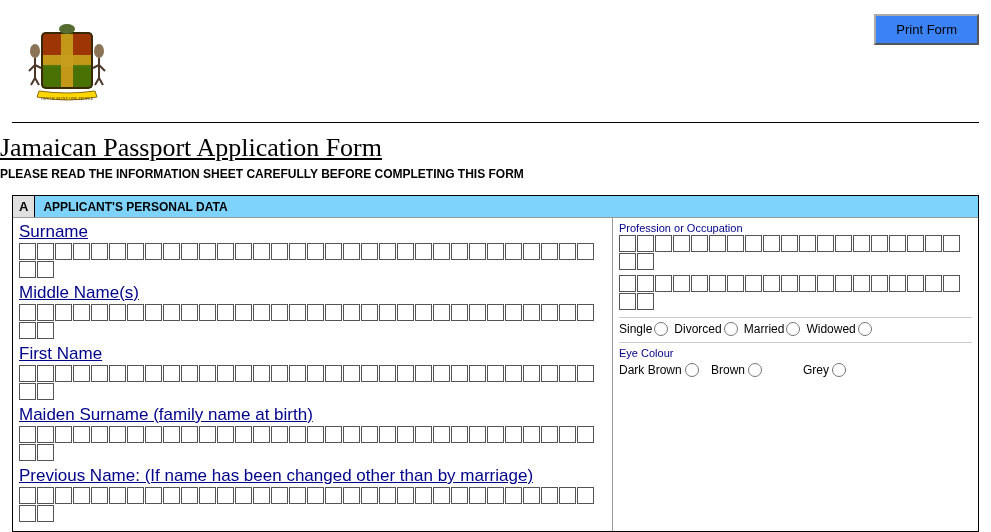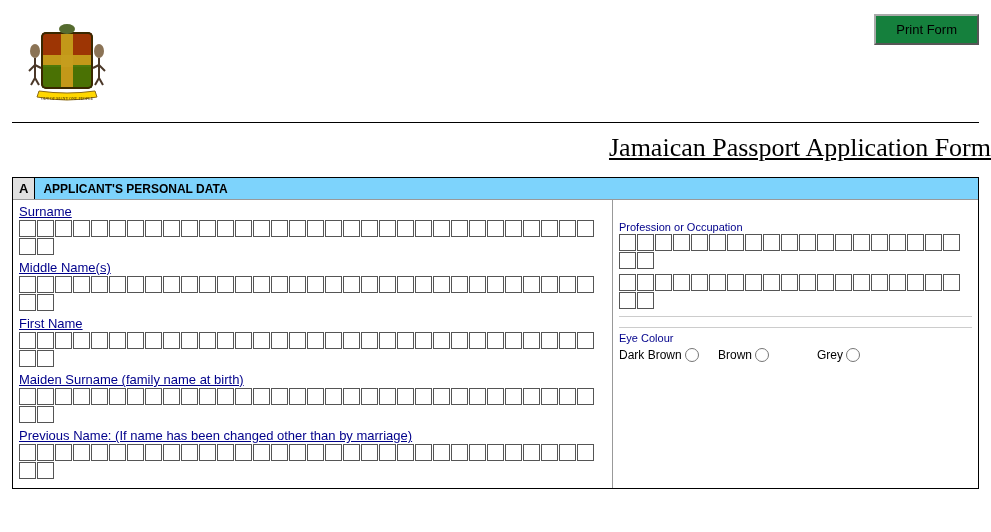--- a/index.html
+++ b/index.html
@@ -29,38 +29,38 @@
     .coat-of-arms {
       width: 100px;
       height: 100px;
     }
     .print-btn-area {
       display: flex;
       align-items: flex-start;
       padding-top: 6px;
     }
     .print-btn {
-      background: #15803d;
+      background: #3b82f6;
       border: 2px outset #aaa;
       padding: 6px 20px;
       font-size: 13px;
       font-family: Arial, sans-serif;
       cursor: pointer;
       color: #000;
     }
 
     .header-divider {
       border: none;
       border-top: 1px solid #000;
       margin: 0 12px;
     }
 
     
     .title-section {
-      text-align: right;
+      text-align: left;
       padding: 10px 0 6px 0;
     }
     .main-title {
       font-size: 26px;
       font-family: Times New Roman, serif;
       text-decoration: underline;
       font-weight: normal;
     }
     .subtitle {
       font-size: 12px;
@@ -104,27 +104,27 @@
       display: flex;
       width: 100%;
     }
     .form-left {
       flex: 0 0 600px;
       border-right: 1px solid #999;
       padding: 4px 6px;
     }
     .form-right {
       flex: 1;
-      padding: 21px 6px;
+      padding: 4px 6px;
     }
 
     
     .field-label {
       color: #00008b;
-      font-size: 13px;
+      font-size: 17px;
       font-family: Arial, sans-serif;
       margin-bottom: 1px;
       text-decoration: underline;
       cursor: pointer;
     }
     .field-label-plain {
       color: #00008b;
       font-size: 11px;
       font-family: Arial, sans-serif;
       margin-bottom: 1px;
@@ -183,21 +183,21 @@
     .eye-label {
       color: #00008b;
       font-size: 11px;
       font-family: Arial, sans-serif;
       margin-bottom: 4px;
     }
     .eye-colours {
       display: flex;
       flex-wrap: wrap;
       align-items: flex-end;
-      gap: 19px;
+      gap: 12px;
       font-size: 12px;
       font-family: Arial, sans-serif;
     }
     .eye-item {
       display: flex;
       align-items: center;
       gap: 3px;
       min-width: 80px;
     }
     .eye-item input[type="radio"] {
@@ -247,20 +247,21 @@
   </div>
   <div class="print-btn-area">
     <button class="print-btn">Print Form</button>
   </div>
 </div>
 
 <hr class="header-divider">
 
 <div class="title-section">
   <div class="main-title">Jamaican Passport Application Form</div>
+  <div class="subtitle">PLEASE READ THE INFORMATION SHEET CAREFULLY BEFORE COMPLETING THIS FORM</div>
 </div>
 
 <div class="form-outer">
 
   <div class="section-header">
     <div class="section-letter">A</div>
     <div class="section-title">APPLICANT'S PERSONAL DATA</div>
   </div>
 
   <div class="form-columns">
@@ -517,20 +518,38 @@
             <div class="char-box"></div>
             <div class="char-box"></div>
             <div class="char-box"></div>
             <div class="char-box"></div>
             <div class="char-box"></div>
             <div class="char-box"></div>
         </div>
       </div>
 
       <div class="marital-section">
+        <div class="radio-group">
+          <div class="radio-item">
+            <span>Single</span>
+            <input type="radio" name="marital" value="single" style="">
+          </div>
+          <div class="radio-item">
+            <span>Divorced</span>
+            <input type="radio" name="marital" value="divorced" style="">
+          </div>
+          <div class="radio-item">
+            <span>Married</span>
+            <input type="radio" name="marital" value="married" style="">
+          </div>
+          <div class="radio-item">
+            <span>Widowed</span>
+            <input type="radio" name="marital" value="widowed" style="">
+          </div>
+        </div>
       </div>
 
       <div class="eye-section">
         <div class="eye-label">Eye Colour</div>
         <div class="eye-colours">
           <div class="eye-item">
             <span>Dark Brown</span>
             <input type="radio" name="eye" value="dark-brown" style="">
           </div>
           <div class="eye-item">

